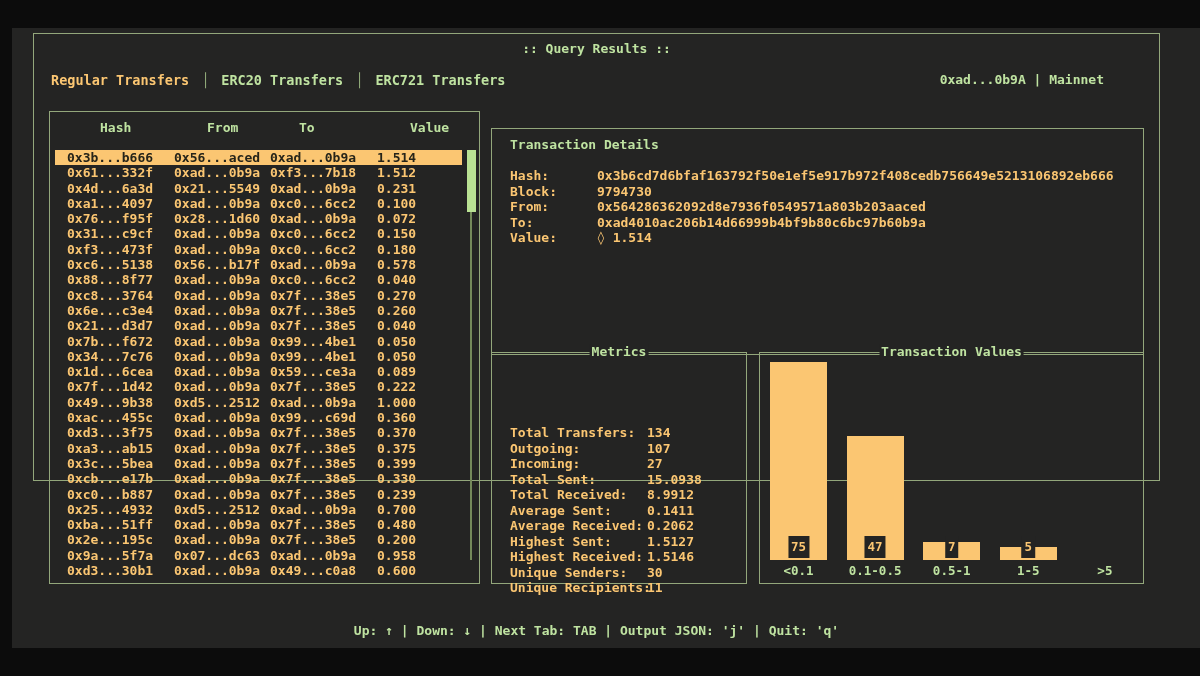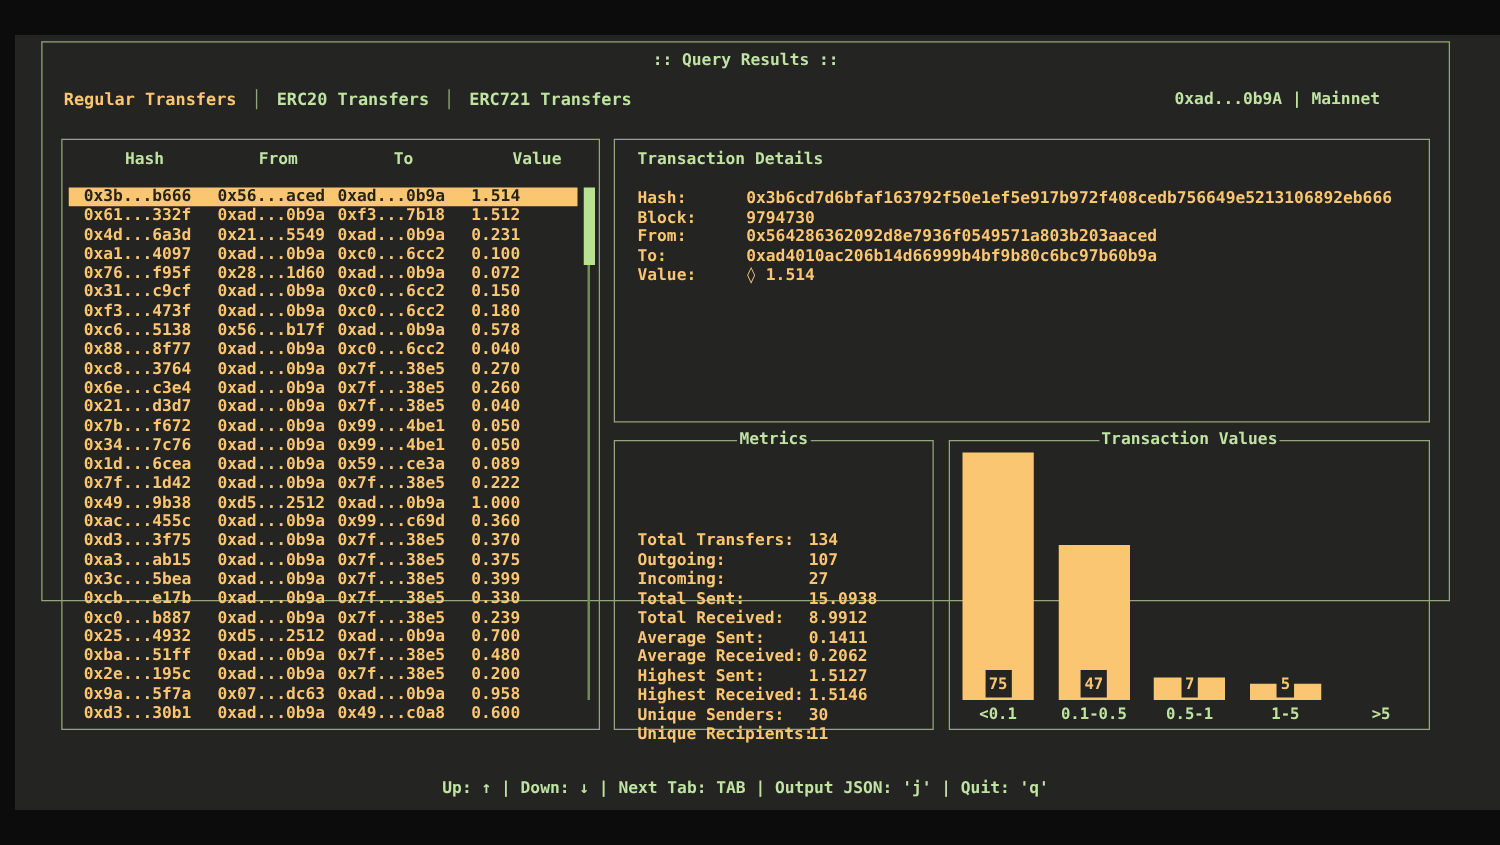--- a/index.html
+++ b/index.html
@@ -21,32 +21,32 @@
   .account{position:absolute;top:38px;right:55px;color:var(--green);font-size:13px;}
 
   .panel{position:absolute;border:1px solid var(--border);font-size:13px;}
   .panel-title-embedded{position:absolute;top:-9px;left:50%;transform:translateX(-50%);background:var(--bg);padding:0 2px;color:var(--green);font-size:13px;line-height:16px;white-space:nowrap;}
   .panel-title-inline{position:absolute;top:8px;left:18px;color:var(--green);}
 
   
   #table-panel{left:15px;top:77px;width:431px;height:473px;}
   .thead{position:absolute;top:8px;left:0;width:100%;height:16px;color:var(--green);}
   .thead span{position:absolute;top:0;padding-left:33px;}
-  .h0{left:17px}.h1{left:124px}.h2{left:232px}.h3{left:327px}
+  .h0{left:17px}.h1{left:124px}.h2{left:216px}.h3{left:327px}
   .rows{position:absolute;top:38px;left:0;width:100%;}
   .trow{position:relative;height:15.3px;margin-left:5px;width:407px;cursor:pointer;}
   .trow .tc{position:absolute;top:0;line-height:15.3px;color:var(--orange);}
   .trow.selected{background:var(--orange);}
   .trow.selected .tc{color:var(--sel-text);}
   .tc0{left:12px}.tc1{left:119px}.tc2{left:215px}.tc3{left:322px}
   .scroll-track{position:absolute;right:7px;top:100px;bottom:23px;width:2px;background:var(--track);}
   .scroll-thumb{position:absolute;right:3px;top:38px;width:9px;height:62px;background:var(--thumb);cursor:grab;}
 
   
-  #details-panel{left:457px;top:77px;width:653px;height:227px;}
+  #details-panel{left:457px;top:94px;width:653px;height:227px;}
   .dfields{position:absolute;top:39px;left:0;width:100%;}
   .drow{position:relative;height:15.5px;}
   .drow span{position:absolute;line-height:15.5px;color:var(--orange);white-space:nowrap;}
   .dlabel{left:18px}.dvalue{left:105px}
 
   
   #metrics-panel{left:457px;top:318px;width:256px;height:232px;}
   .mitems{position:absolute;top:26px;left:0;width:100%;}
   .mrow{position:relative;height:15.5px;}
   .mrow span{position:absolute;line-height:15.5px;color:var(--orange);white-space:nowrap;margin-top:46px;}

